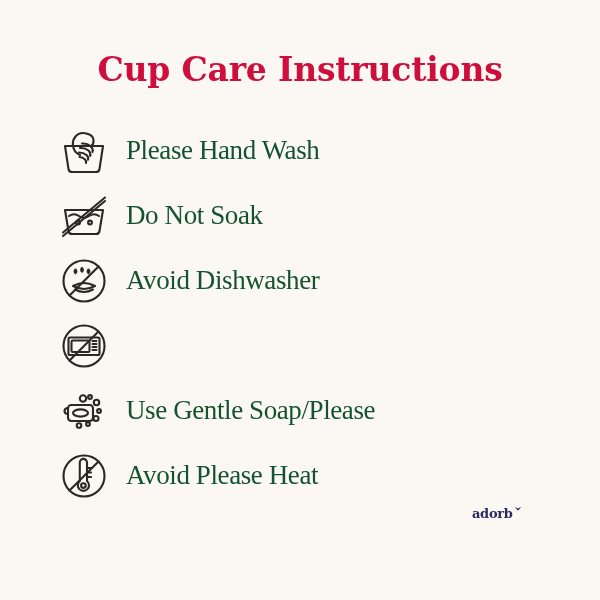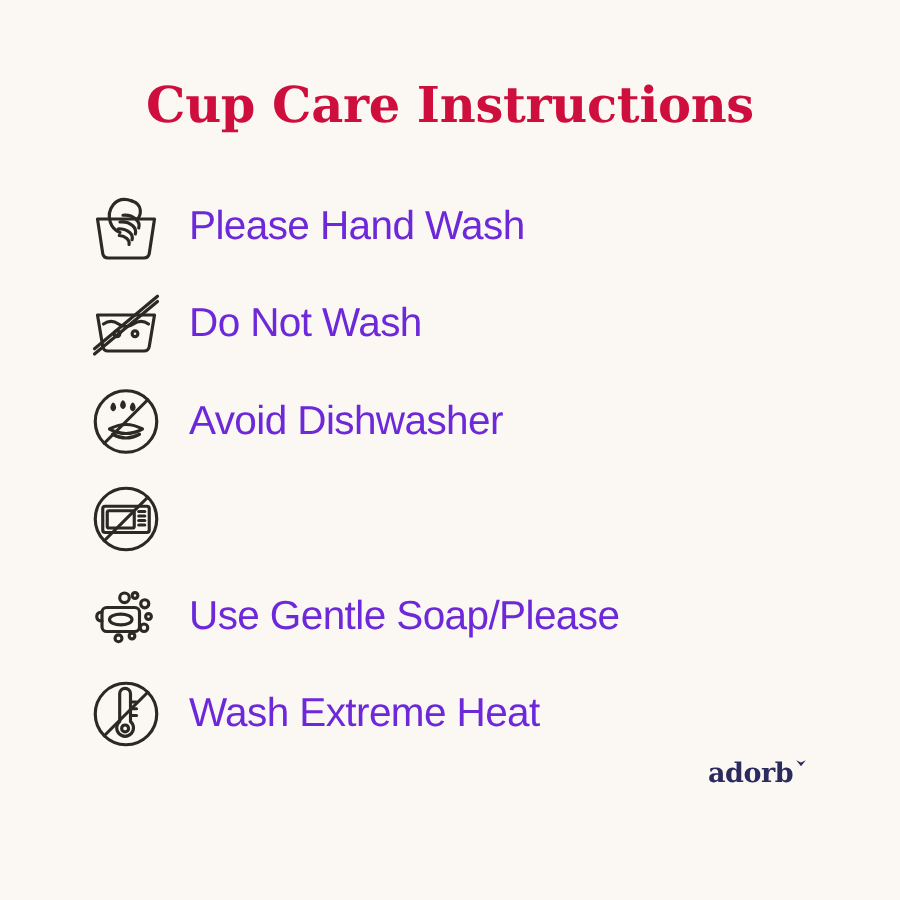--- a/index.html
+++ b/index.html
@@ -63,38 +63,38 @@
     justify-content: flex-start;
     padding-left: 6px;
     box-sizing: border-box;
   }
 
   .icon-cell svg {
     display: block;
   }
 
   .row-label {
-    font-family: Liberation Sans, sans-serif;
+    font-family: Liberation Serif, serif;
     font-size: 27px;
     font-weight: 400;
-    color: #6d28d9;
+    color: #14532d;
     letter-spacing: -0.4px;
     line-height: 1;
     white-space: nowrap;
   }
 
   
   #logo {
     position: absolute;
     left: 472px;
     top: 507px;
     width: 120px;
     font-family: "DejaVu Serif", "Liberation Serif", serif;
     font-weight: bold;
-    font-size: 18px;
+    font-size: 13px;
     line-height: 1.02;
     color: #2B2B5E;
     letter-spacing: -0.3px;
   }
   #logo .logo-line {
     display: block;
     white-space: nowrap;
   }
   #logo .brand-wrap {
     position: relative;
@@ -142,21 +142,21 @@
 
           <path d="M11 25 Q16 21.5 21 25 Q26 28.5 31 25 Q36 21.5 41 25"></path>
 
           <circle cx="20" cy="31.5" r="1.9"></circle>
           <circle cx="32" cy="31.5" r="1.9"></circle>
 
           <path d="M5 45 L47 10"></path>
           <path d="M5 41.5 L47 6.5"></path>
         </svg>
       </div>
-      <div class="row-label">Do Not Wash</div>
+      <div class="row-label">Do Not Soak</div>
     </div>
 
     <div class="row">
       <div class="icon-cell">
         <svg width="52" height="50" viewBox="0 0 52 50" fill="none" stroke="#2B2825" stroke-width="2.1" stroke-linecap="round" stroke-linejoin="round">
 
           <circle cx="26" cy="25" r="20.5"></circle>
           <path d="M11.5 39.5 L40.5 10.5"></path>
 
           <path d="M17.5 13.5 q1.8 2.4 0 3.6 q-1.8 -1.2 0 -3.6 z"></path>
@@ -218,21 +218,21 @@
           <path d="M11.5 39.5 L40.5 10.5"></path>
 
           <path d="M29 11.5 a3.6 3.6 0 0 0 -7.2 0 V30 a5.6 5.6 0 1 0 7.2 0 Z"></path>
           <circle cx="25.4" cy="34.6" r="2.3"></circle>
 
           <path d="M29.8 17 H33"></path>
           <path d="M29.8 21.5 H33"></path>
           <path d="M29.8 26 H33"></path>
         </svg>
       </div>
-      <div class="row-label">Wash Extreme Heat</div>
+      <div class="row-label">Avoid Please Heat</div>
     </div>
 
   </div>
 
   <div id="logo">
     <span class="logo-line brand-wrap">
       <span>adorb</span>
       <svg class="tick" viewBox="0 0 10 10">
         <path d="M1 1 L5 6 L9 1 L5 3 Z" fill="#2B2B5E"></path>
       </svg>

